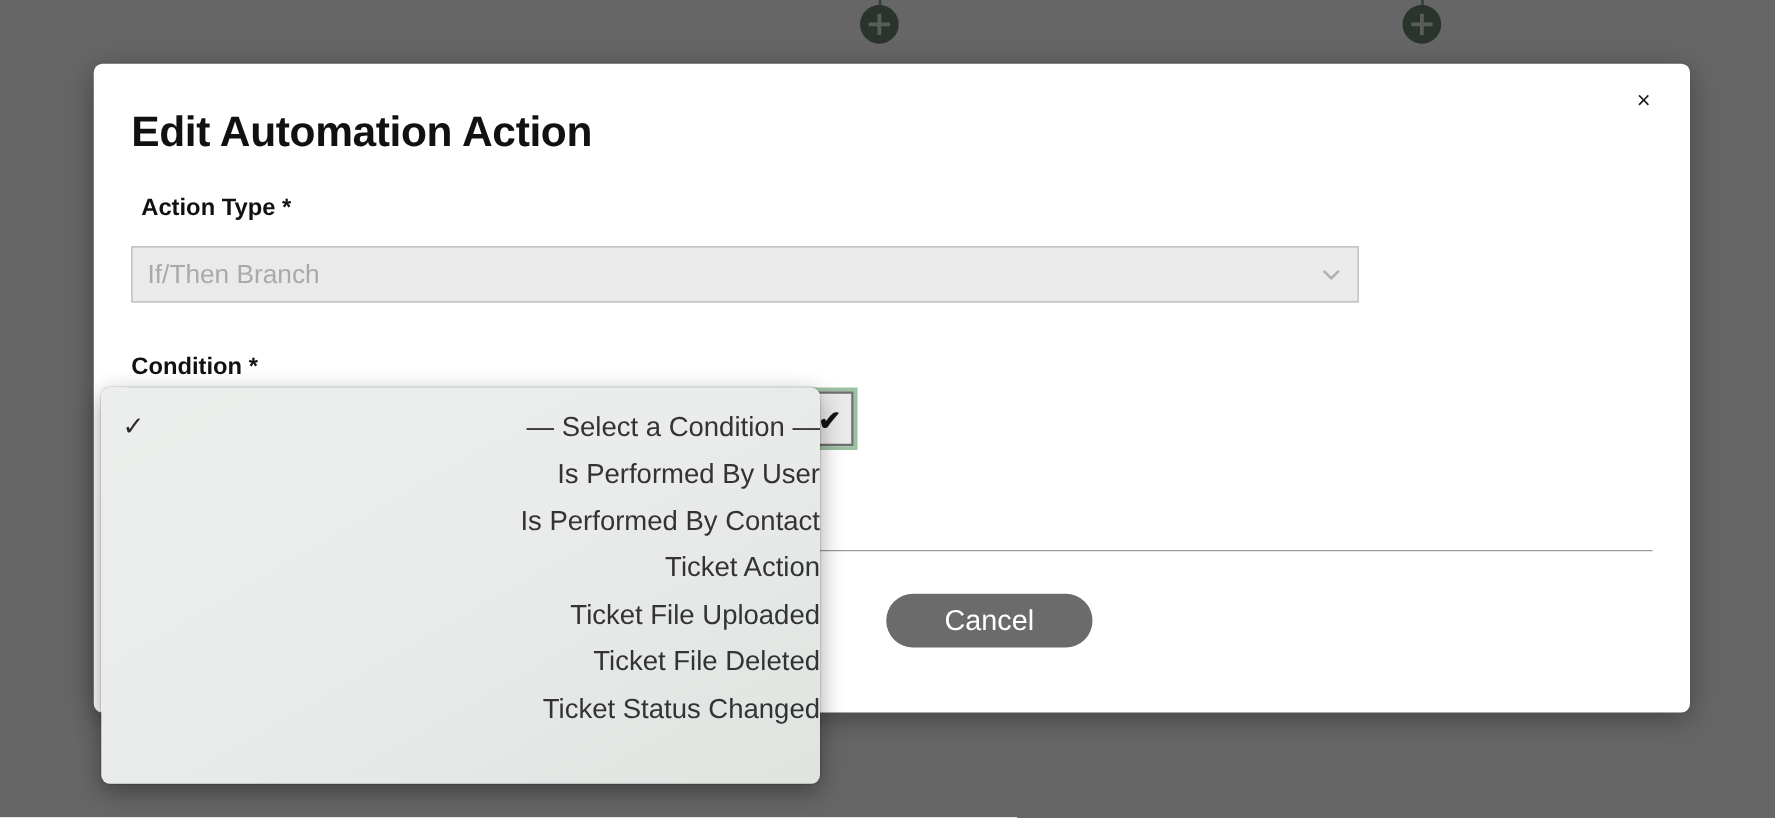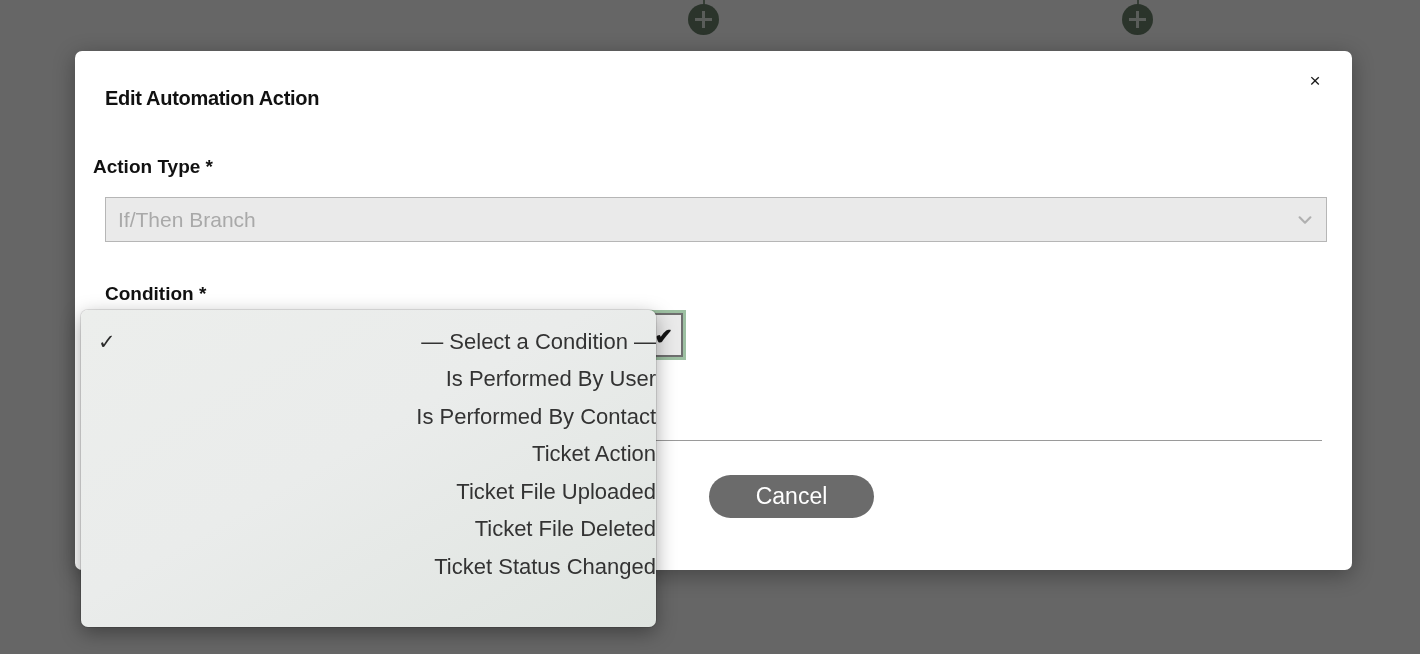--- a/index.html
+++ b/index.html
@@ -88,51 +88,51 @@
     line-height: 1;
     font-family: "Liberation Sans", sans-serif;
     cursor: pointer;
     padding: 0;
   }
 
   .modal-title {
     position: absolute;
     left: 30px;
     top: 36px;
-    font-size: 20px;
+    font-size: 34px;
     font-weight: bold;
     color: #111111;
     letter-spacing: -0.3px;
     white-space: nowrap;
   }
 
   .field-label {
     position: absolute;
     font-size: 19px;
     font-weight: bold;
     color: #111111;
     white-space: nowrap;
   }
-  .label-action-type { left: 18px; top: 105px; }
+  .label-action-type { left: 38px; top: 105px; }
   .label-condition   { left: 30px; top: 232px; }
 
   .select-box {
     position: absolute;
     box-sizing: border-box;
     height: 45px;
     border: 1px solid #b6b6b6;
     background: #eaeaea;
     display: flex;
     align-items: center;
     padding: 0 12px;
   }
   .select-action-type {
     left: 30px;
     top: 146px;
-    width: 1222px;
+    width: 982px;
   }
   .select-value {
     font-size: 21px;
     color: #a9a9a9;
     flex: 1;
     white-space: nowrap;
     overflow: hidden;
   }
   .chevron {
     width: 18px;

